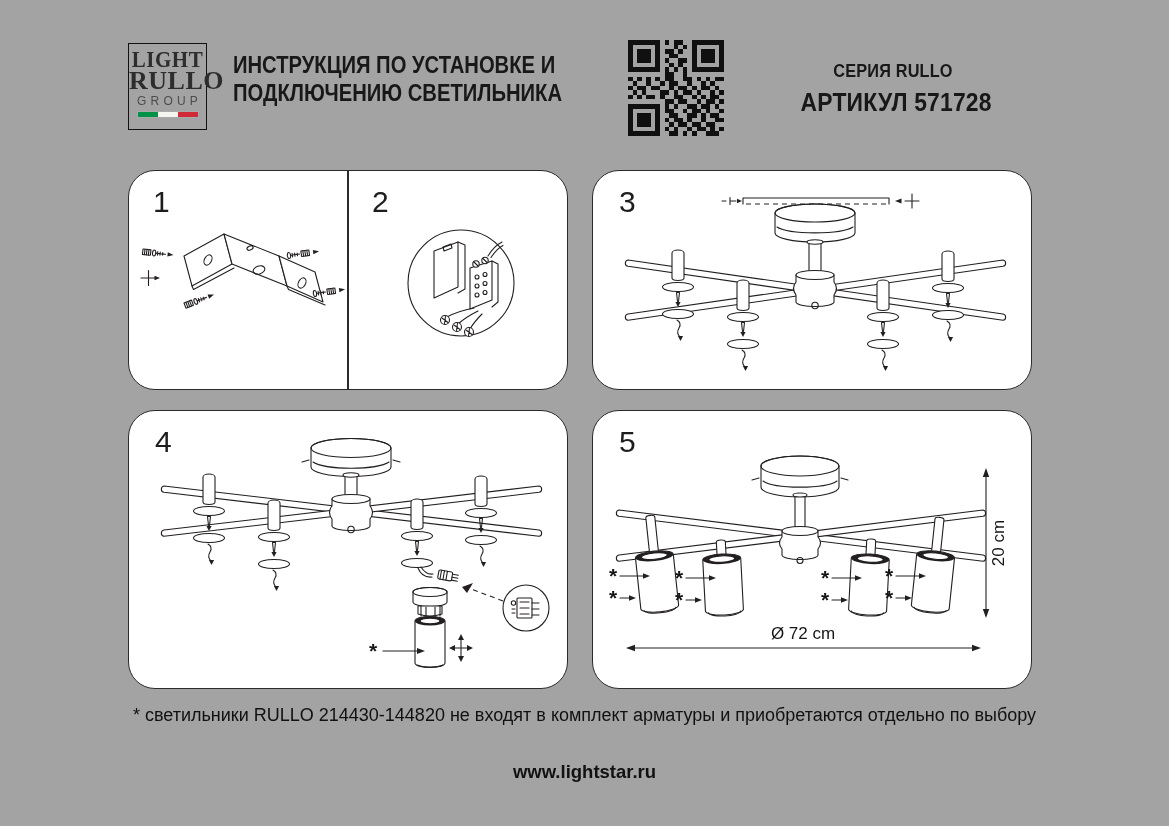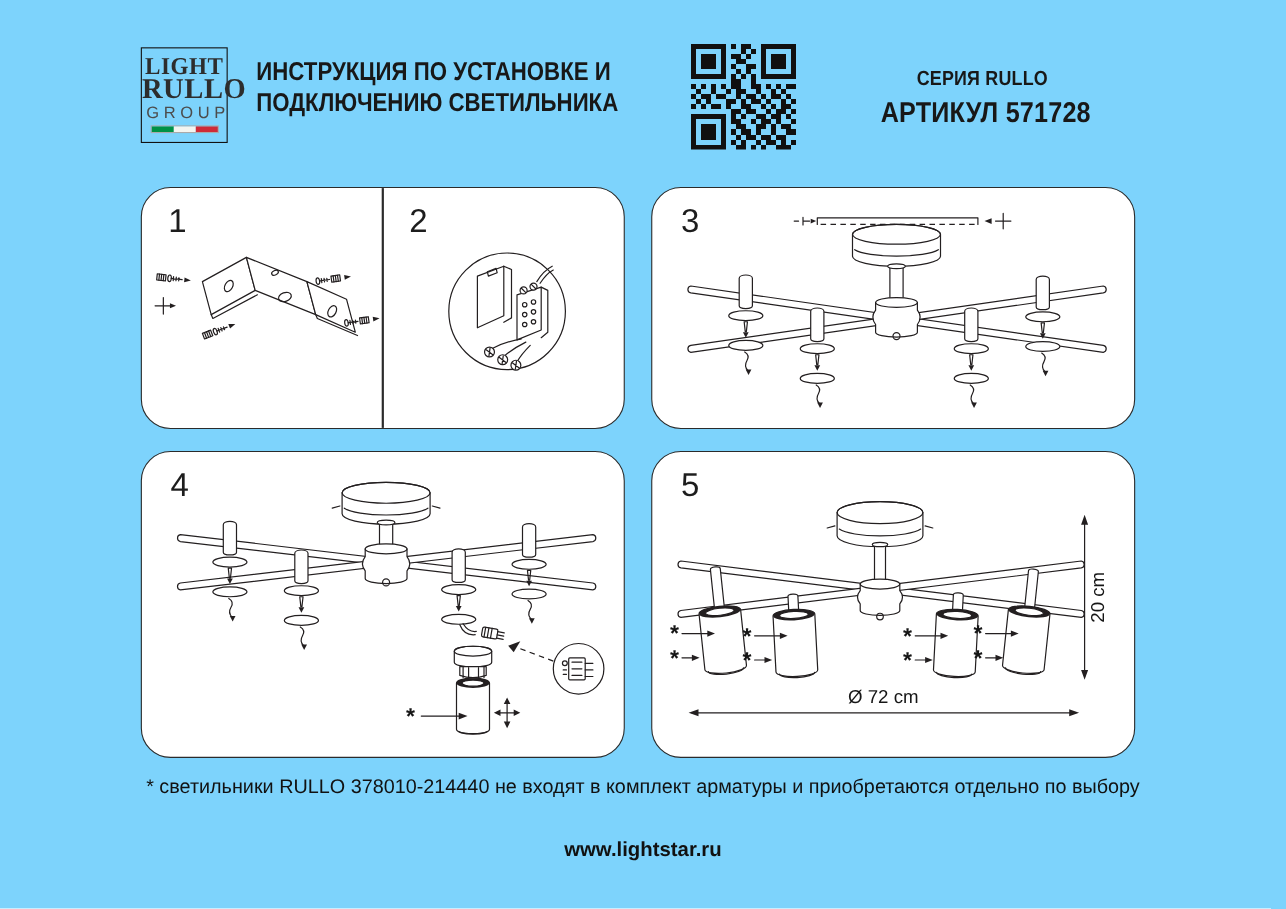--- a/index.html
+++ b/index.html
@@ -1,26 +1,26 @@
 <!DOCTYPE html>
 <html style="--line: #231f20; --flag-green: #009246; --flag-white: #f4f5f0; --flag-red: #ce2b37;"><head>
 <meta charset="utf-8">
 <style>
   :root{
     --line:#231f20; --flag-green:#009246; --flag-white:#f4f5f0; --flag-red:#ce2b37;
   }
   html,body{margin:0;padding:0;background:#fff;}
-  .page{position:relative;width:1169px;height:826px;background:#7dd3fc;overflow:hidden;
+  .page{position:relative;width:1169px;height:826px;background:#a3a3a3;overflow:hidden;
         font-family:"Liberation Sans",sans-serif;color:var(--line);}
   
   .logo-box{position:absolute;left:128px;top:43px;width:79px;height:87px;
             border:1.6px solid #111;box-sizing:border-box;text-align:center;padding-top:7px;}
   .logo-light{font-family:"Liberation Serif",serif;font-weight:bold;font-size:21px;line-height:18px;letter-spacing:.5px;color:#2d2d2d;transform:scaleY(1.05);}
   .logo-star{font-family:"Liberation Serif",serif;font-weight:bold;font-size:26px;line-height:23px;letter-spacing:.5px;color:#2d2d2d;}
-  .logo-group{font-size:15px;letter-spacing:4.2px;color:#4c4c4c;margin-top:2px;text-indent:4px;}
+  .logo-group{font-size:12px;letter-spacing:4.2px;color:#4c4c4c;margin-top:2px;text-indent:4px;}
   .logo-flag{width:62px;height:7px;margin:3px auto 0;display:flex;border:1px solid #aaa;box-sizing:border-box;}
   .logo-flag .g{flex:1;background:var(--flag-green);}
   .logo-flag .w{flex:1;background:var(--flag-white);}
   .logo-flag .r{flex:1;background:var(--flag-red);}
   .doc-title{position:absolute;left:233px;top:52px;font-weight:bold;font-size:23.5px;line-height:27.5px;
              color:#181818;transform:scaleX(.86);transform-origin:left top;letter-spacing:0;white-space:nowrap;}
   .qr{position:absolute;left:628px;top:40px;width:96px;height:96px;shape-rendering:crispEdges;}
   .qr rect{fill:#101010;}
   .series-block{position:absolute;left:788px;top:60px;width:210px;text-align:center;
                 transform:scaleX(.88);transform-origin:center top;white-space:nowrap;}
@@ -641,16 +641,16 @@
         <text class="dimtxt" x="210" y="228" text-anchor="middle">Ø 72 cm</text>
       </g>
       <g>
         <path class="ln" d="M393 60 v144"></path>
         <path class="fil" d="M393 57 l-3.2 9 h6.4 z M393 207 l-3.2 -9 h6.4 z"></path>
         <text class="dimtxt" text-anchor="middle" transform="rotate(-90 411 132)" x="411" y="132">20 cm</text>
       </g>
     </svg>
   </div>
 
-  <div class="foot-note">* светильники RULLO 378010-214440 не входят в комплект арматуры и приобретаются отдельно по выбору</div>
+  <div class="foot-note">* светильники RULLO 214430-144820 не входят в комплект арматуры и приобретаются отдельно по выбору</div>
   <div class="site">www.lightstar.ru</div>
 
 </div>
 
 </body></html>

